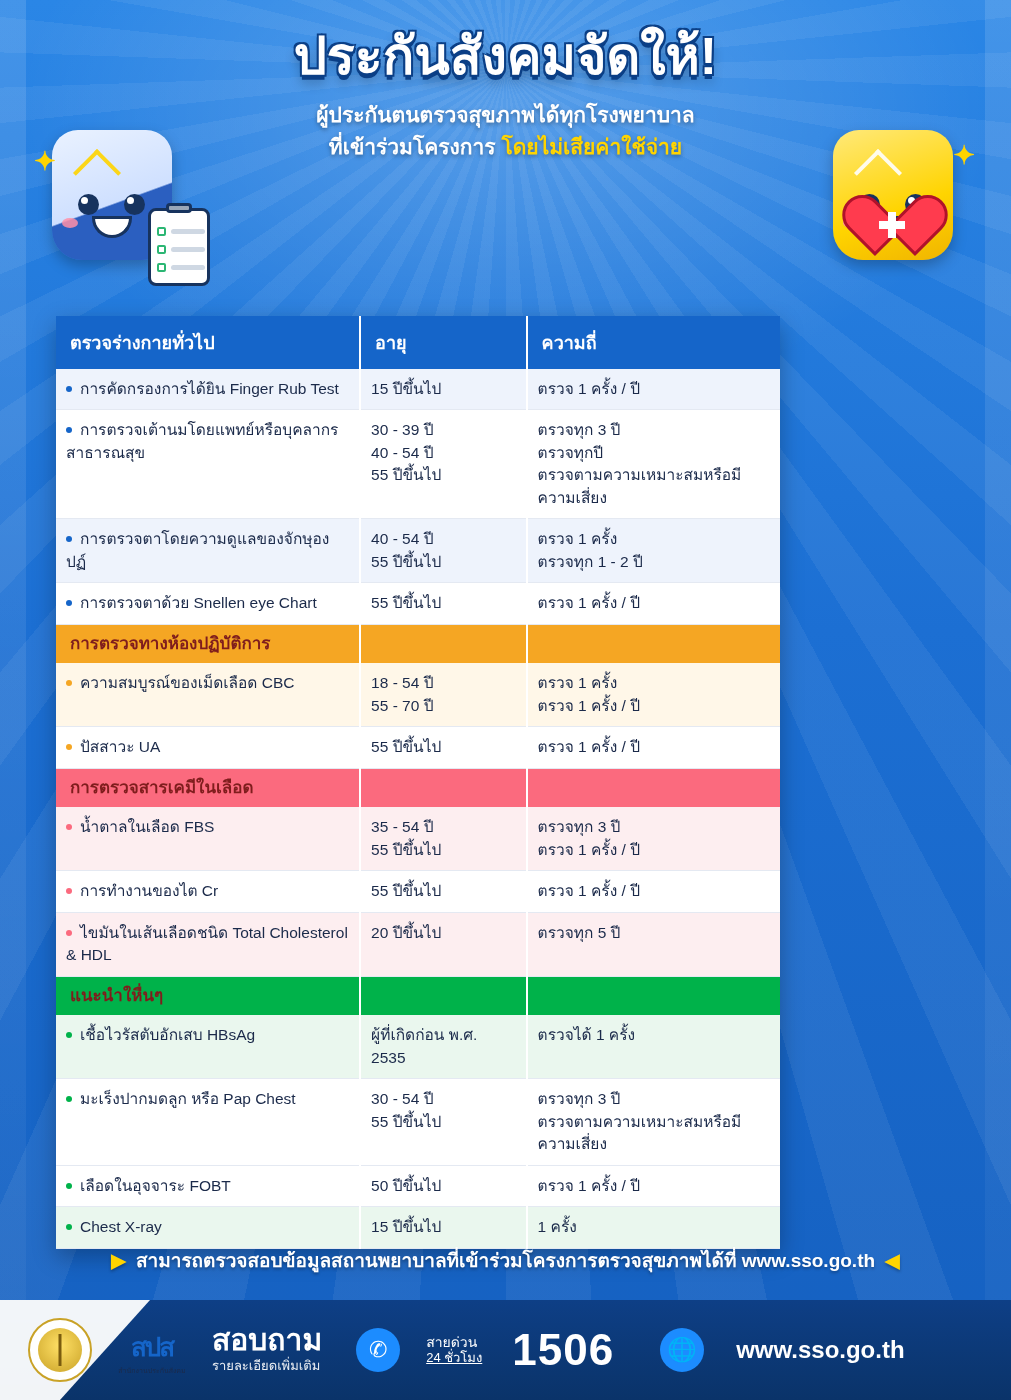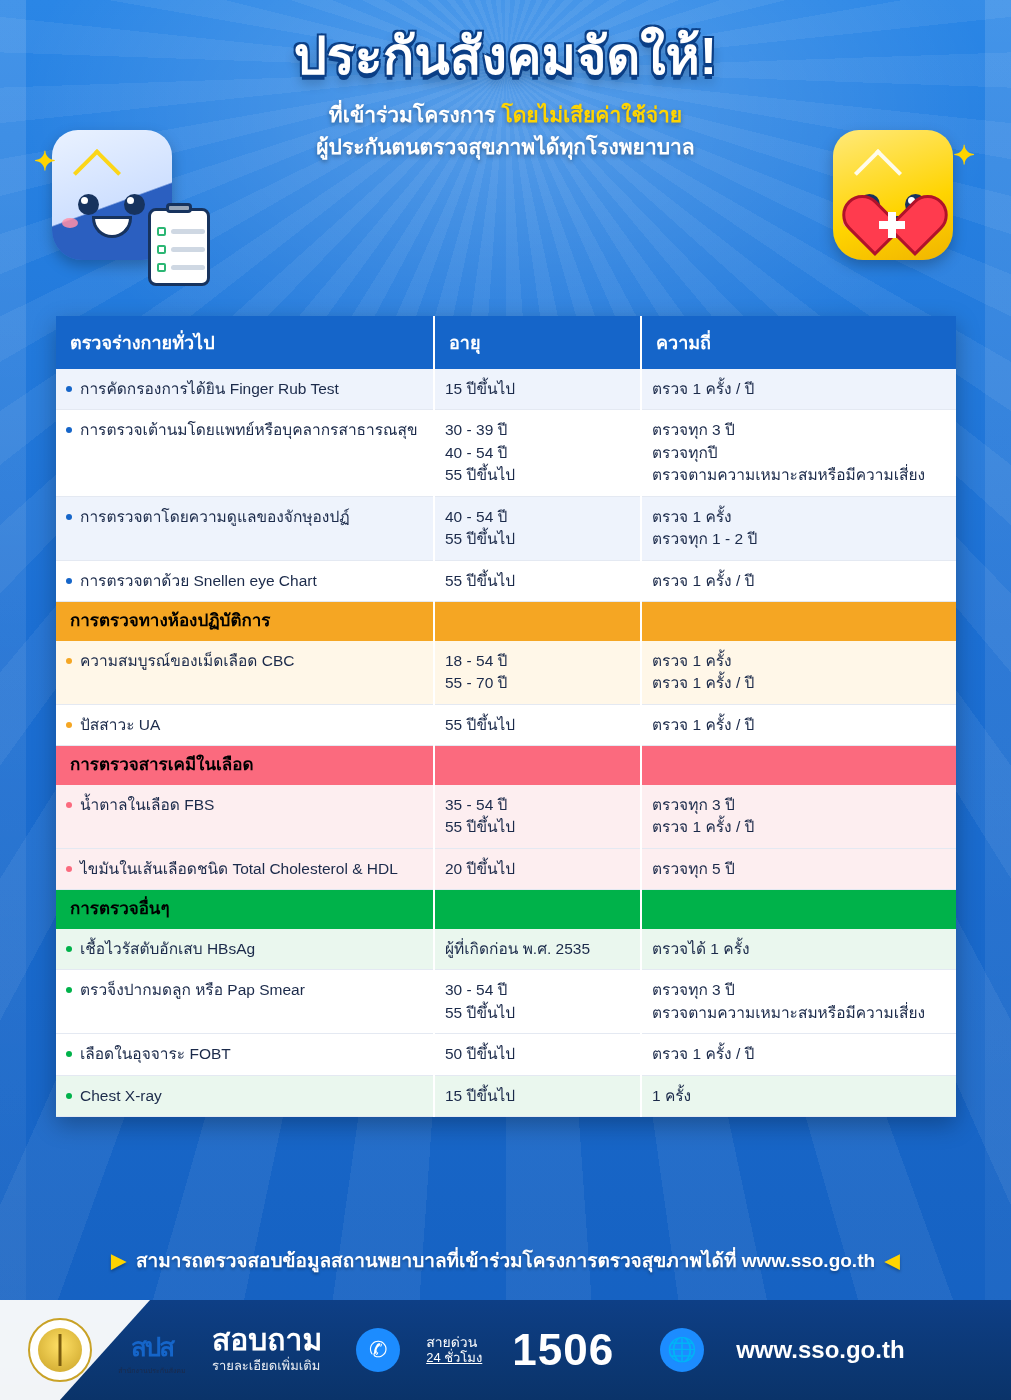--- a/index.html
+++ b/index.html
@@ -75,35 +75,35 @@
     border: 3px solid #b0122a;
   }
   .heart::after { left: 16px; transform: rotate(45deg); transform-origin: 100% 100%; }
   .heart .cross-v, .heart .cross-h { position: absolute; background: #fff; z-index: 5; }
   .heart .cross-v { width: 8px; height: 26px; left: 29px; top: 14px; }
   .heart .cross-h { width: 26px; height: 8px; left: 20px; top: 23px; }
   .spark { position: absolute; color: #ffd400; font-size: 26px; font-weight: bold; }
 
   
   .table-wrap {
-    position: absolute; left: 56px; top: 316px; width: 900px;
+    position: absolute; left: 56px; top: 316px; width: 724px;
     background: #ffffff; border-radius: 0; overflow: hidden;
     box-shadow: 0 8px 22px rgba(0,0,0,.28);
   }
   table { width: 100%; border-collapse: collapse; table-layout: fixed; }
   col.c1 { width: 42%; } col.c2 { width: 23%; } col.c3 { width: 35%; }
   th, td { text-align: left; vertical-align: top; padding: 9px 10px; font-size: 15.5px; color: #1b2a4a; }
   thead th {
     background: #1565c9; color: #ffffff; font-size: 18px; font-weight: bold; padding: 12px 14px;
     border-right: 2px solid #ffffff;
   }
   thead th:last-child { border-right: none; }
   tbody td { border-right: 2px solid #ffffff; border-bottom: 1px solid #e4e9f2; line-height: 1.45; }
   tbody td:last-child { border-right: none; }
-  tr.sec td { font-weight: bold; font-size: 17px; padding: 7px 14px; color: #000000; border-bottom: none; }
+  tr.sec td { font-weight: bold; font-size: 17px; padding: 7px 14px; color: #7f1d1d; border-bottom: none; }
   .bullet { display: inline-block; width: 6px; height: 6px; border-radius: 50%; background: #1b2a4a; margin-right: 8px; vertical-align: middle; margin-bottom: 2px; }
   .lines span { display: block; }
   .rows-general td { background: #eef3fc; }
   .rows-general .bullet { background: #1565c9; }
 
   .sec-lab td { background: #f5a623; }
   .sec-lab td.sec-title { background: #f5a623; }
   .rows-lab td { background: #fff7e8; }
   .rows-lab .bullet { background: #f5a623; }
 
@@ -207,24 +207,24 @@
       <div class="spark" style="right:-22px; top:10px;">✦</div>
     </div>
     <div class="heart">
       <div class="cross-v"></div>
         <div class="cross-h"></div>
     </div>
 
     <div class="title-block">
       <div class="title2">ประกันสังคมจัดให้!</div>
       <div class="subtitle">
+        <div>ผู้ประกันตนตรวจสุขภาพได้ทุกโรงพยาบาล</div>
         <div>
           <span>ที่เข้าร่วมโครงการ </span><span class="hl">โดยไม่เสียค่าใช้จ่าย</span>
         </div>
-        <div>ผู้ประกันตนตรวจสุขภาพได้ทุกโรงพยาบาล</div>
       </div>
     </div>
   </div>
 
   <div class="table-wrap">
     <table>
       <colgroup>
           <col class="c1">
           <col class="c2">
           <col class="c3">
@@ -313,45 +313,54 @@
             <td><span class="bullet"></span><span>น้ำตาลในเลือด FBS</span></td>
             <td class="lines">
               <span>35 - 54 ปี</span>
               <span>55 ปีขึ้นไป</span>
             </td>
             <td class="lines">
               <span>ตรวจทุก 3 ปี</span>
               <span>ตรวจ 1 ครั้ง / ปี</span>
             </td>
           </tr>
+          <tr class="rows-chem alt-white">
+            <td><span class="bullet"></span><span>การทำงานของไต Cr</span></td>
+            <td class="lines">
+              <span>55 ปีขึ้นไป</span>
+            </td>
+            <td class="lines">
+              <span>ตรวจ 1 ครั้ง / ปี</span>
+            </td>
+          </tr>
           <tr class="rows-chem">
             <td><span class="bullet"></span><span>ไขมันในเส้นเลือดชนิด Total Cholesterol &amp; HDL</span></td>
             <td class="lines">
               <span>20 ปีขึ้นไป</span>
             </td>
             <td class="lines">
               <span>ตรวจทุก 5 ปี</span>
             </td>
           </tr>
           <tr class="sec sec-other">
-            <td class="sec-title">การตรวจอื่นๆ</td>
+            <td class="sec-title">แนะนำใหื่นๆ</td>
             <td></td>
             <td></td>
           </tr>
           <tr class="rows-other">
             <td><span class="bullet"></span><span>เชื้อไวรัสตับอักเสบ HBsAg</span></td>
             <td class="lines">
               <span>ผู้ที่เกิดก่อน พ.ศ. 2535</span>
             </td>
             <td class="lines">
               <span>ตรวจได้ 1 ครั้ง</span>
             </td>
           </tr>
           <tr class="rows-other alt-white">
-            <td><span class="bullet"></span><span>ตรวจ็งปากมดลูก หรือ Pap Smear</span></td>
+            <td><span class="bullet"></span><span>มะเร็งปากมดลูก หรือ Pap Chest</span></td>
             <td class="lines">
               <span>30 - 54 ปี</span>
               <span>55 ปีขึ้นไป</span>
             </td>
             <td class="lines">
               <span>ตรวจทุก 3 ปี</span>
               <span>ตรวจตามความเหมาะสมหรือมีความเสี่ยง</span>
             </td>
           </tr>
           <tr class="rows-other alt-white">

